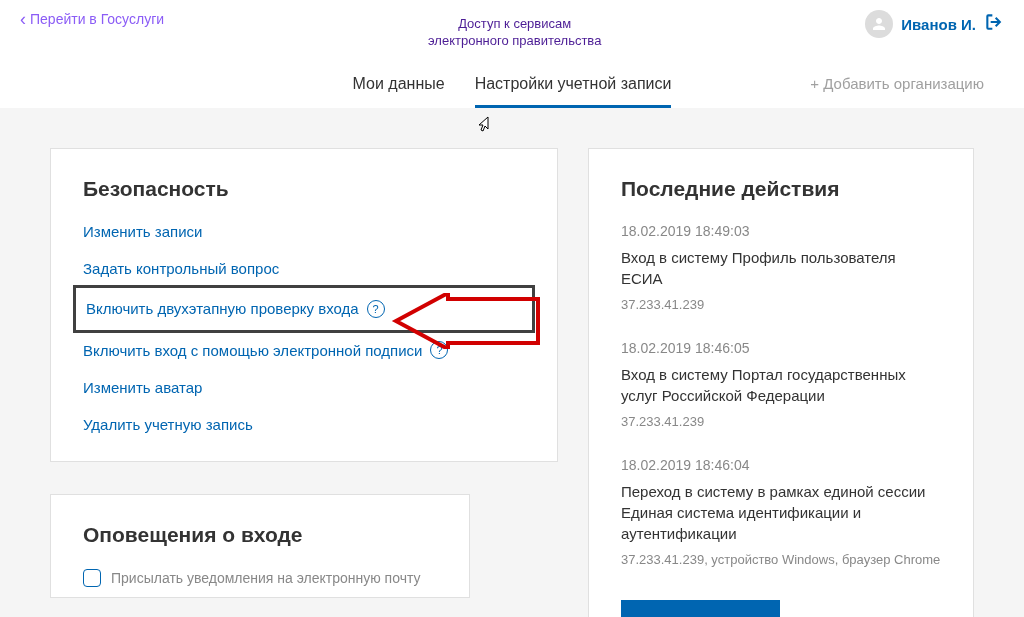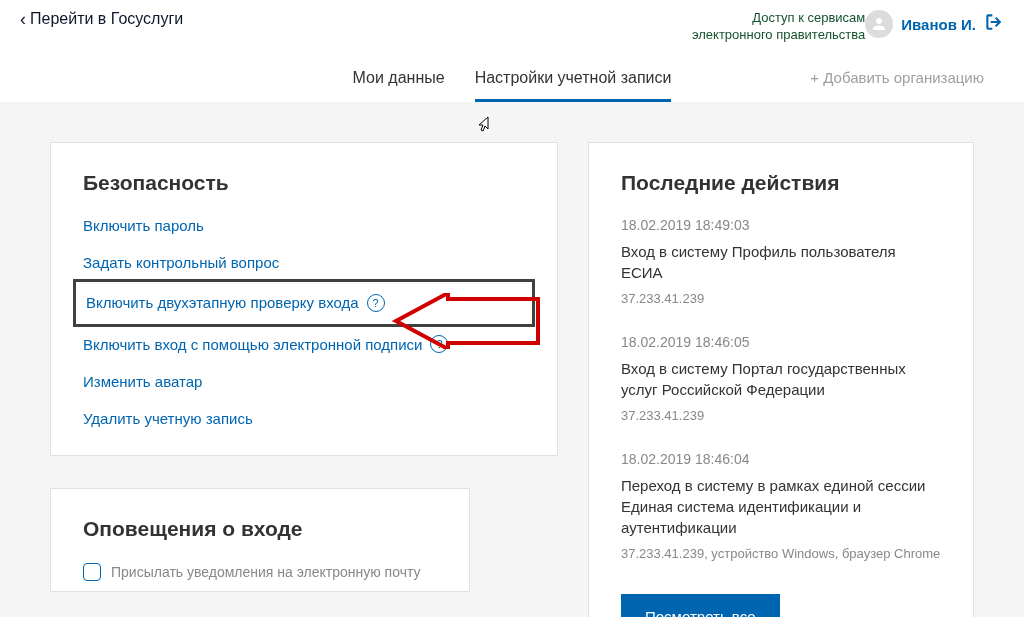--- a/index.html
+++ b/index.html
@@ -18,22 +18,22 @@
     .header {
       background: #fff;
       padding: 10px 20px 0 20px;
     }
     .header-top {
       display: flex;
       justify-content: space-between;
       align-items: flex-start;
     }
     .back-link {
-      color: #0f172a;
-      font-size: 16px;
+      color: #8b5cf6;
+      font-size: 14px;
       text-decoration: none;
       display: flex;
       align-items: center;
       gap: 4px;
     }
     .back-link::before {
       content: "‹";
       font-size: 18px;
       line-height: 1;
     }
@@ -42,24 +42,24 @@
       flex: 1;
     }
     .logo {
       font-size: 24px;
       font-weight: bold;
       letter-spacing: -0.5px;
     }
     .logo .blue { color: #0065b1; }
     .logo .red { color: #ee3f58; }
     .subtitle {
-      color: #14532d;
+      color: #4c1d95;
       font-size: 13px;
+      margin-top: 6px;
       line-height: 1.3;
-      text-align: right;
     }
     .user-block {
       display: flex;
       align-items: center;
       gap: 8px;
       text-align: center;
     }
     .avatar-icon {
       width: 28px;
       height: 28px;
@@ -266,21 +266,21 @@
   <svg width="16" height="20" viewBox="0 0 16 20">
       <path fill="#fff" stroke="#000" stroke-width="1" d="M3 2l0 12 3-3 2 5 2-1-2-5 4 0z"></path>
     </svg>
 </div>
 
 <div class="content">
   <div class="left-col">
     <div class="panel panel-left">
       <div class="panel-title">Безопасность</div>
       <div class="link-list">
-        <a href="#" class="blue-link">Включить пароль</a>
+        <a href="#" class="blue-link">Изменить записи</a>
         <a href="#" class="blue-link">Задать контрольный вопрос</a>
         <div class="highlight-box">
           <a href="#" class="blue-link">
             <span>Включить двухэтапную проверку входа</span>
             <span class="help-icon">?</span>
           </a>
         </div>
         <a href="#" class="blue-link">
           <span>Включить вход с помощью электронной подписи</span>
           <span class="help-icon">?</span>

